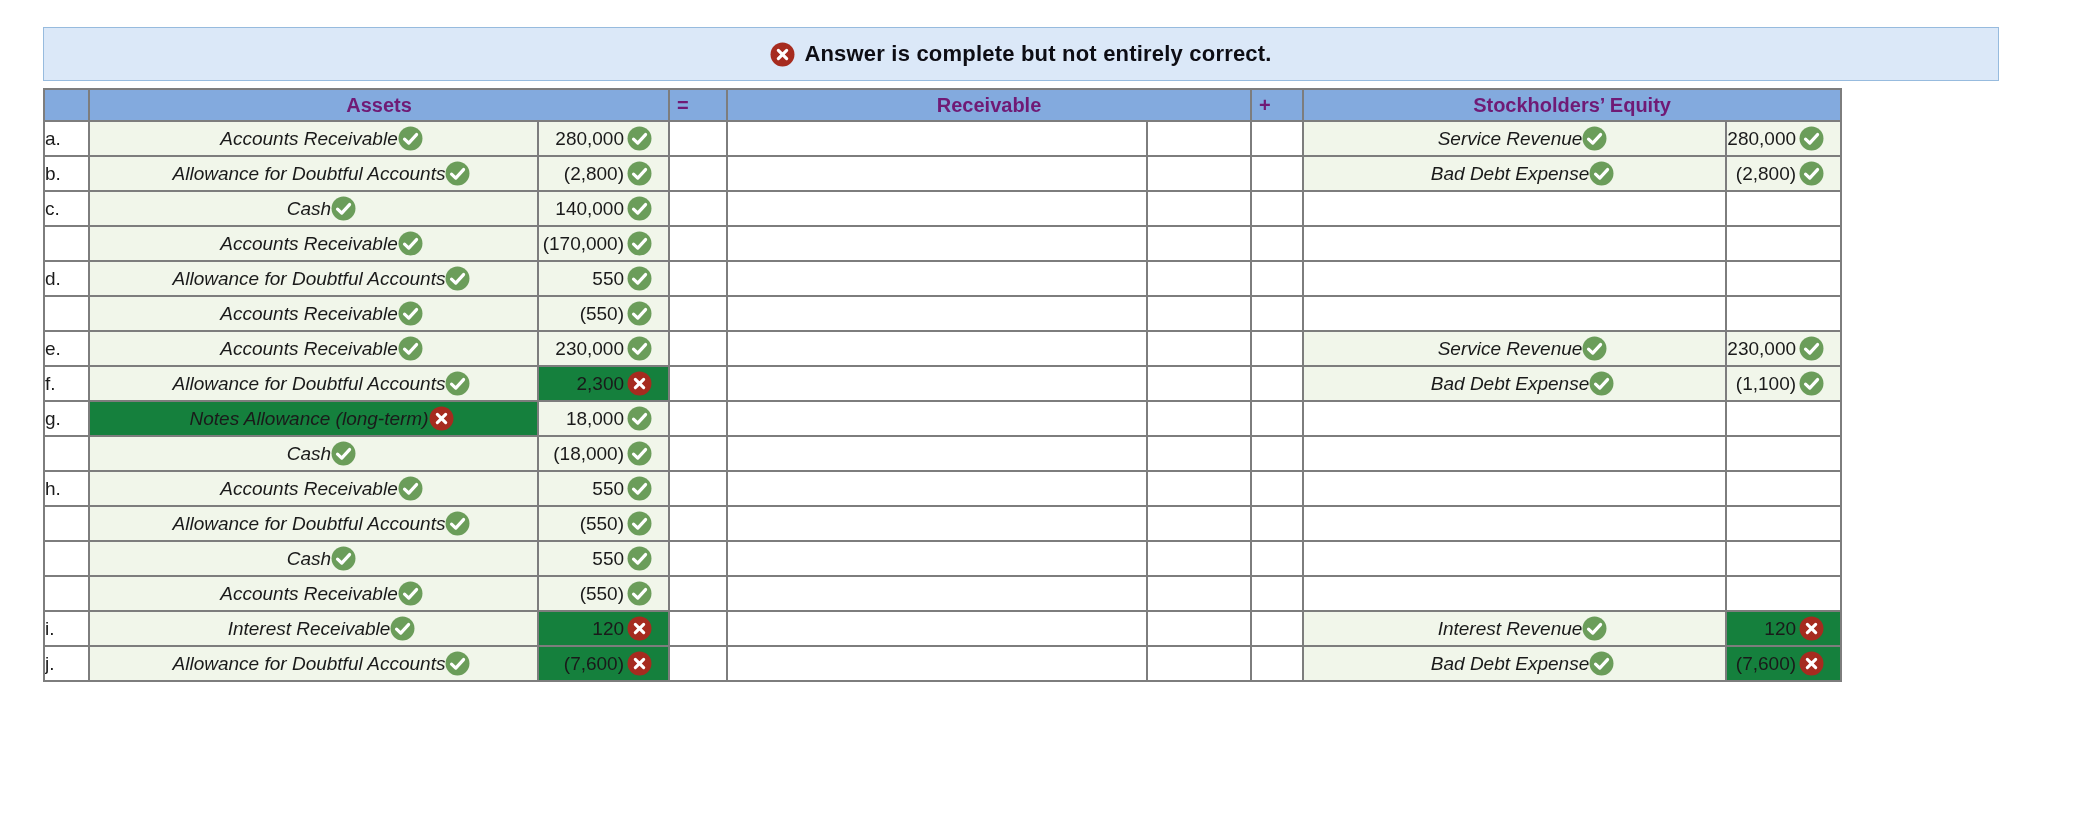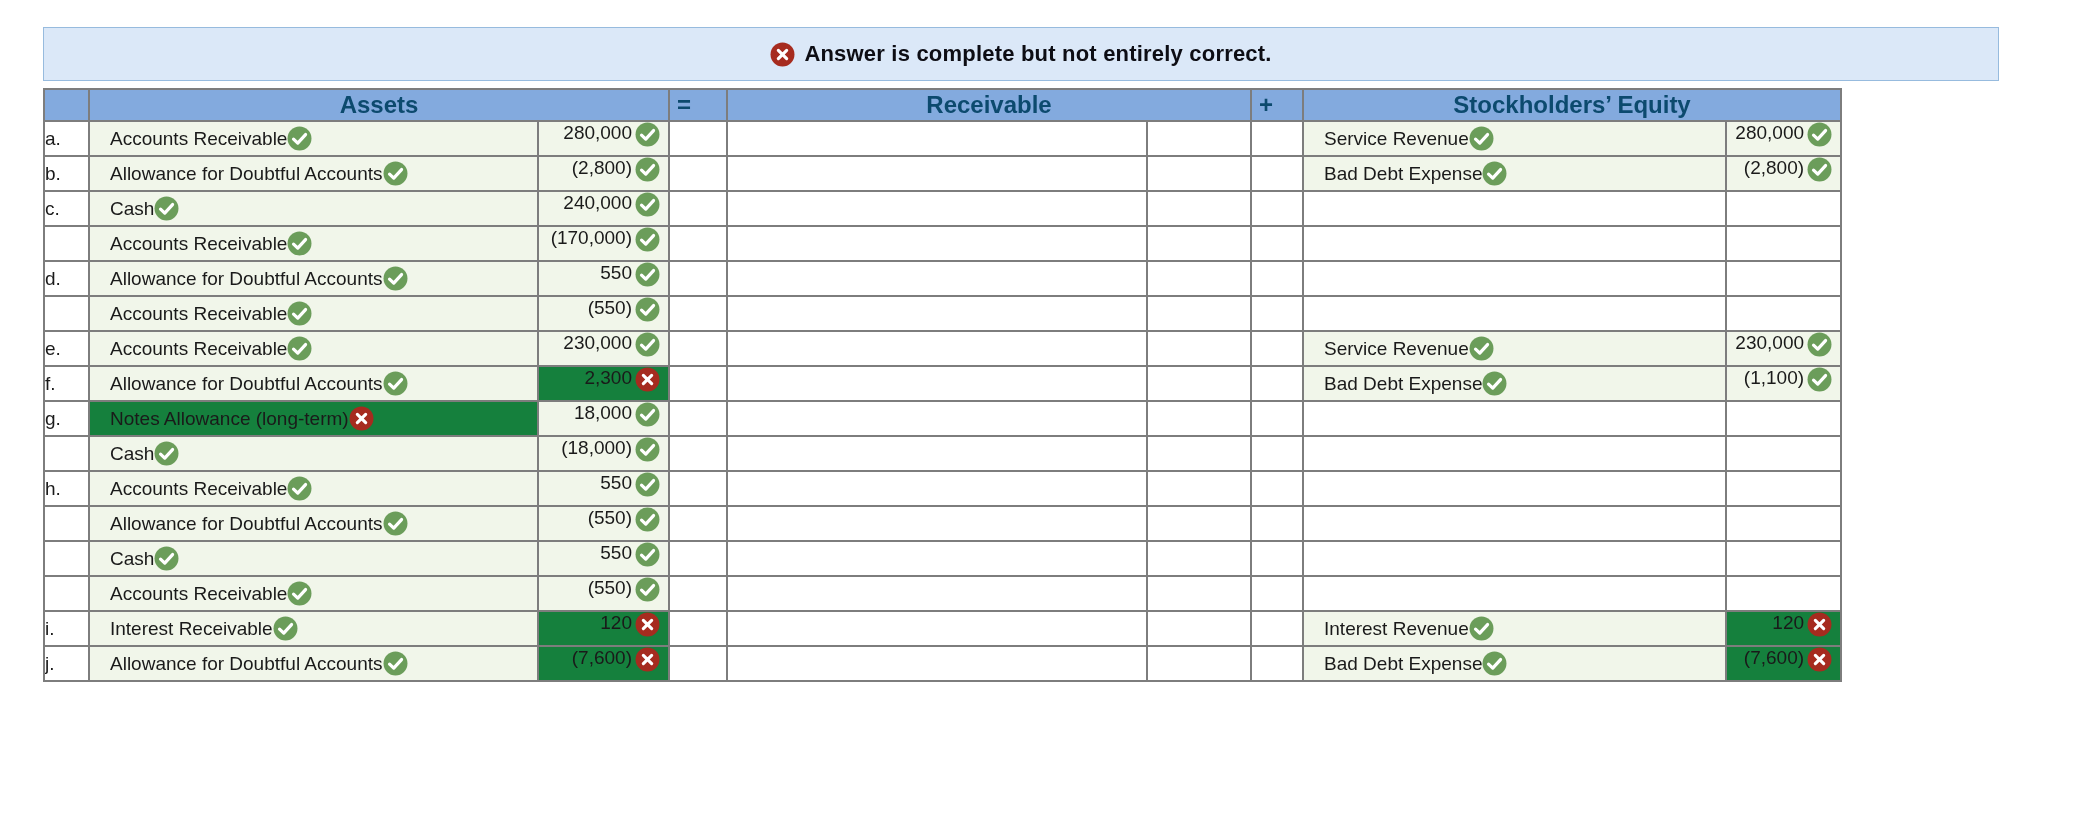--- a/index.html
+++ b/index.html
@@ -37,36 +37,36 @@
   }
   .eq-table td,.eq-table th{
     border:2px solid #7d7d7d;
     padding:0;
     overflow:hidden;
     white-space:nowrap;
   }
   .eq-table thead th{
     background:#83aade;
     height:30px;
-    font-weight:bold;color:#0c4a6e;
-    text-align:center;font-size:24px;
+    font-weight:bold;color:#701a75;
+    text-align:center;font-size:20px;
   }
   .eq-table thead th.op{text-align:left;padding-left:7px;}
   .eq-table tbody tr{height:33px;}
   .bg-filled{background:#f1f6ea;}
   .bg-wrong{background:#15803d;}
   .bg-empty{background:#ffffff;}
   .cell-letter{background:#ffffff;padding-left:13px;text-align:left;}
   .cell-account .inner{
-    display:flex;align-items:center;justify-content:flex-start;
-    padding:0 4px 0 20px;height:33px;
+    display:flex;align-items:center;justify-content:center;
+    padding:0 4px 0 20px;height:33px;font-style:italic;
   }
   .cell-value .inner{
-    display:flex;align-items:flex-start;justify-content:flex-end;
-    gap:3px;padding:0 8px 0 4px;height:33px;
+    display:flex;align-items:center;justify-content:flex-end;
+    gap:3px;padding:0 16px 0 4px;height:33px;
   }
   .cell-op{background:#ffffff;}
 </style>
 </head>
 <body>
 
 <div class="page">
 
   <div class="banner">
     <span class="status-icon">
@@ -211,21 +211,21 @@
               <span class="status-icon">
                 <svg width="25" height="25" viewBox="0 0 24 24">
                   <circle cx="12" cy="12" r="11.5" fill="#6b9d5a"></circle>
                   <path d="M6.3 12.6 L10.3 16.4 L17.8 8.2" fill="none" stroke="#ffffff" stroke-width="3.1" stroke-linecap="round" stroke-linejoin="round"></path>
                 </svg>
               </span>
             </div>
           </td>
           <td class="cell-value bg-filled">
             <div class="inner">
-              <span>240,000</span>
+              <span>140,000</span>
               <span class="status-icon">
                 <svg width="25" height="25" viewBox="0 0 24 24">
                   <circle cx="12" cy="12" r="11.5" fill="#6b9d5a"></circle>
                   <path d="M6.3 12.6 L10.3 16.4 L17.8 8.2" fill="none" stroke="#ffffff" stroke-width="3.1" stroke-linecap="round" stroke-linejoin="round"></path>
                 </svg>
               </span>
             </div>
           </td>
           <td class="cell-op"></td>
           <td class="cell-account bg-empty"></td>

